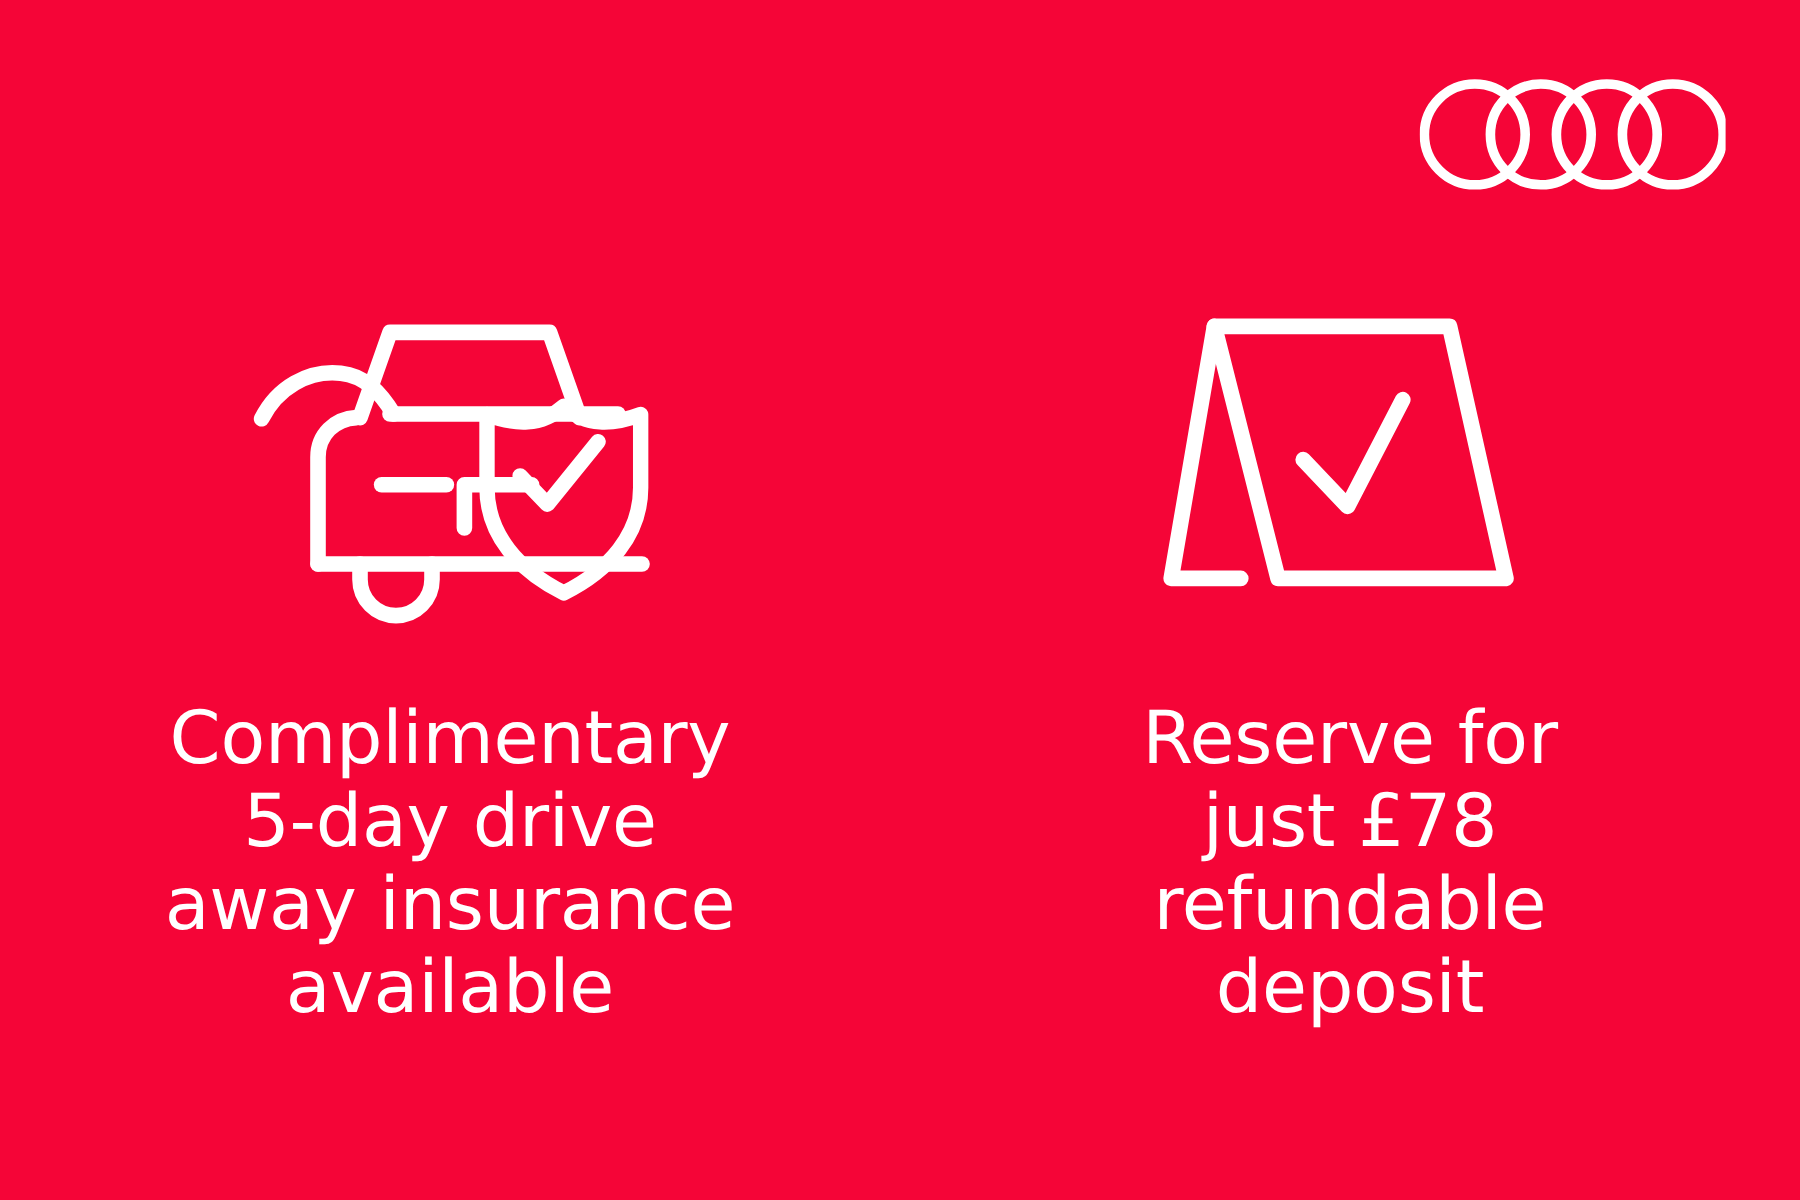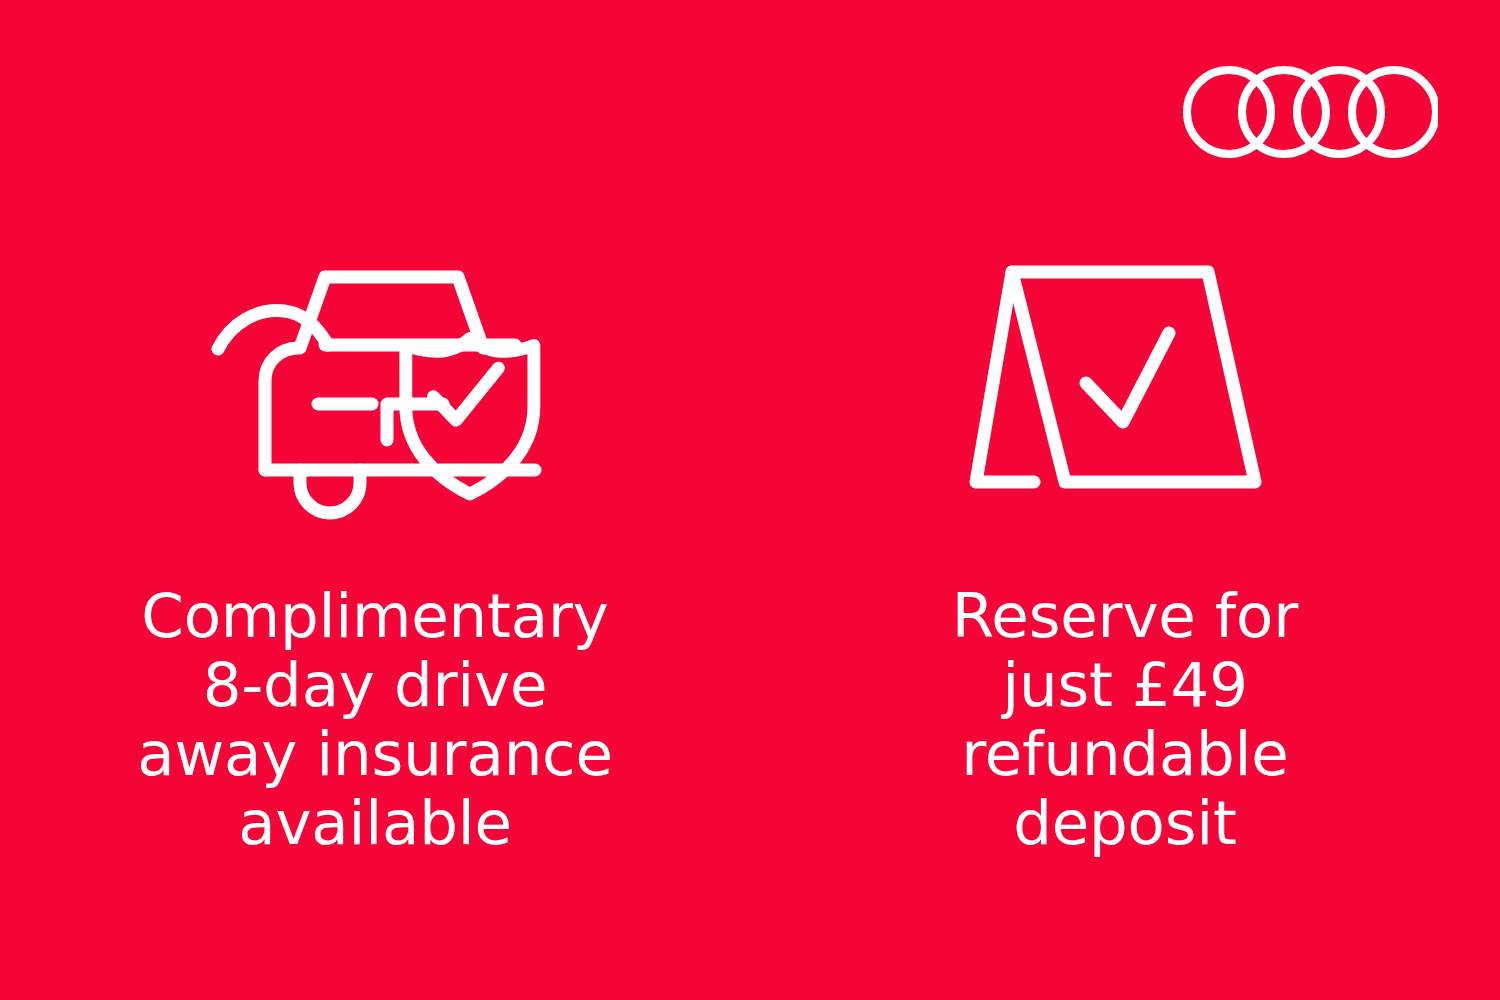--- a/index.html
+++ b/index.html
@@ -125,40 +125,40 @@
           <g fill="none" stroke="#ffffff" stroke-width="13" stroke-linecap="round" stroke-linejoin="round">
             <path d="M211 108 C235 117 257 118 276 101 C295 118 317 117 341 108
                      L341 170 C341 210 314 240 276 259
                      C238 240 211 210 211 170 Z" transform="translate(-7,-11) scale(0.985)"></path>
             <path d="M239 160 L262 184 L305 131" transform="translate(-7,-11) scale(0.985)"></path>
           </g>
         </svg>
       </div>
 
       <div class="feature-text">Complimentary
-8-day drive
+5-day drive
 away insurance
 available</div>
     </div>
 
     <div class="feature feature--right">
 
       <div class="feature-icon">
         <svg viewBox="0 0 340 258" xmlns="http://www.w3.org/2000/svg" aria-hidden="true">
           <g fill="none" stroke="#ffffff" stroke-width="13" stroke-linecap="round" stroke-linejoin="round">
 
             <path d="M57 22 L21 232 L79 232"></path>
 
             <path d="M57 22 L253 22 L300 232 L110 232 Z"></path>
 
             <path d="M131 133 L168 172 L214 83"></path>
           </g>
         </svg>
       </div>
 
       <div class="feature-text">Reserve for
-just £49
+just £78
 refundable
 deposit</div>
     </div>
 
   </div>
 </div>
 
 </body></html>

